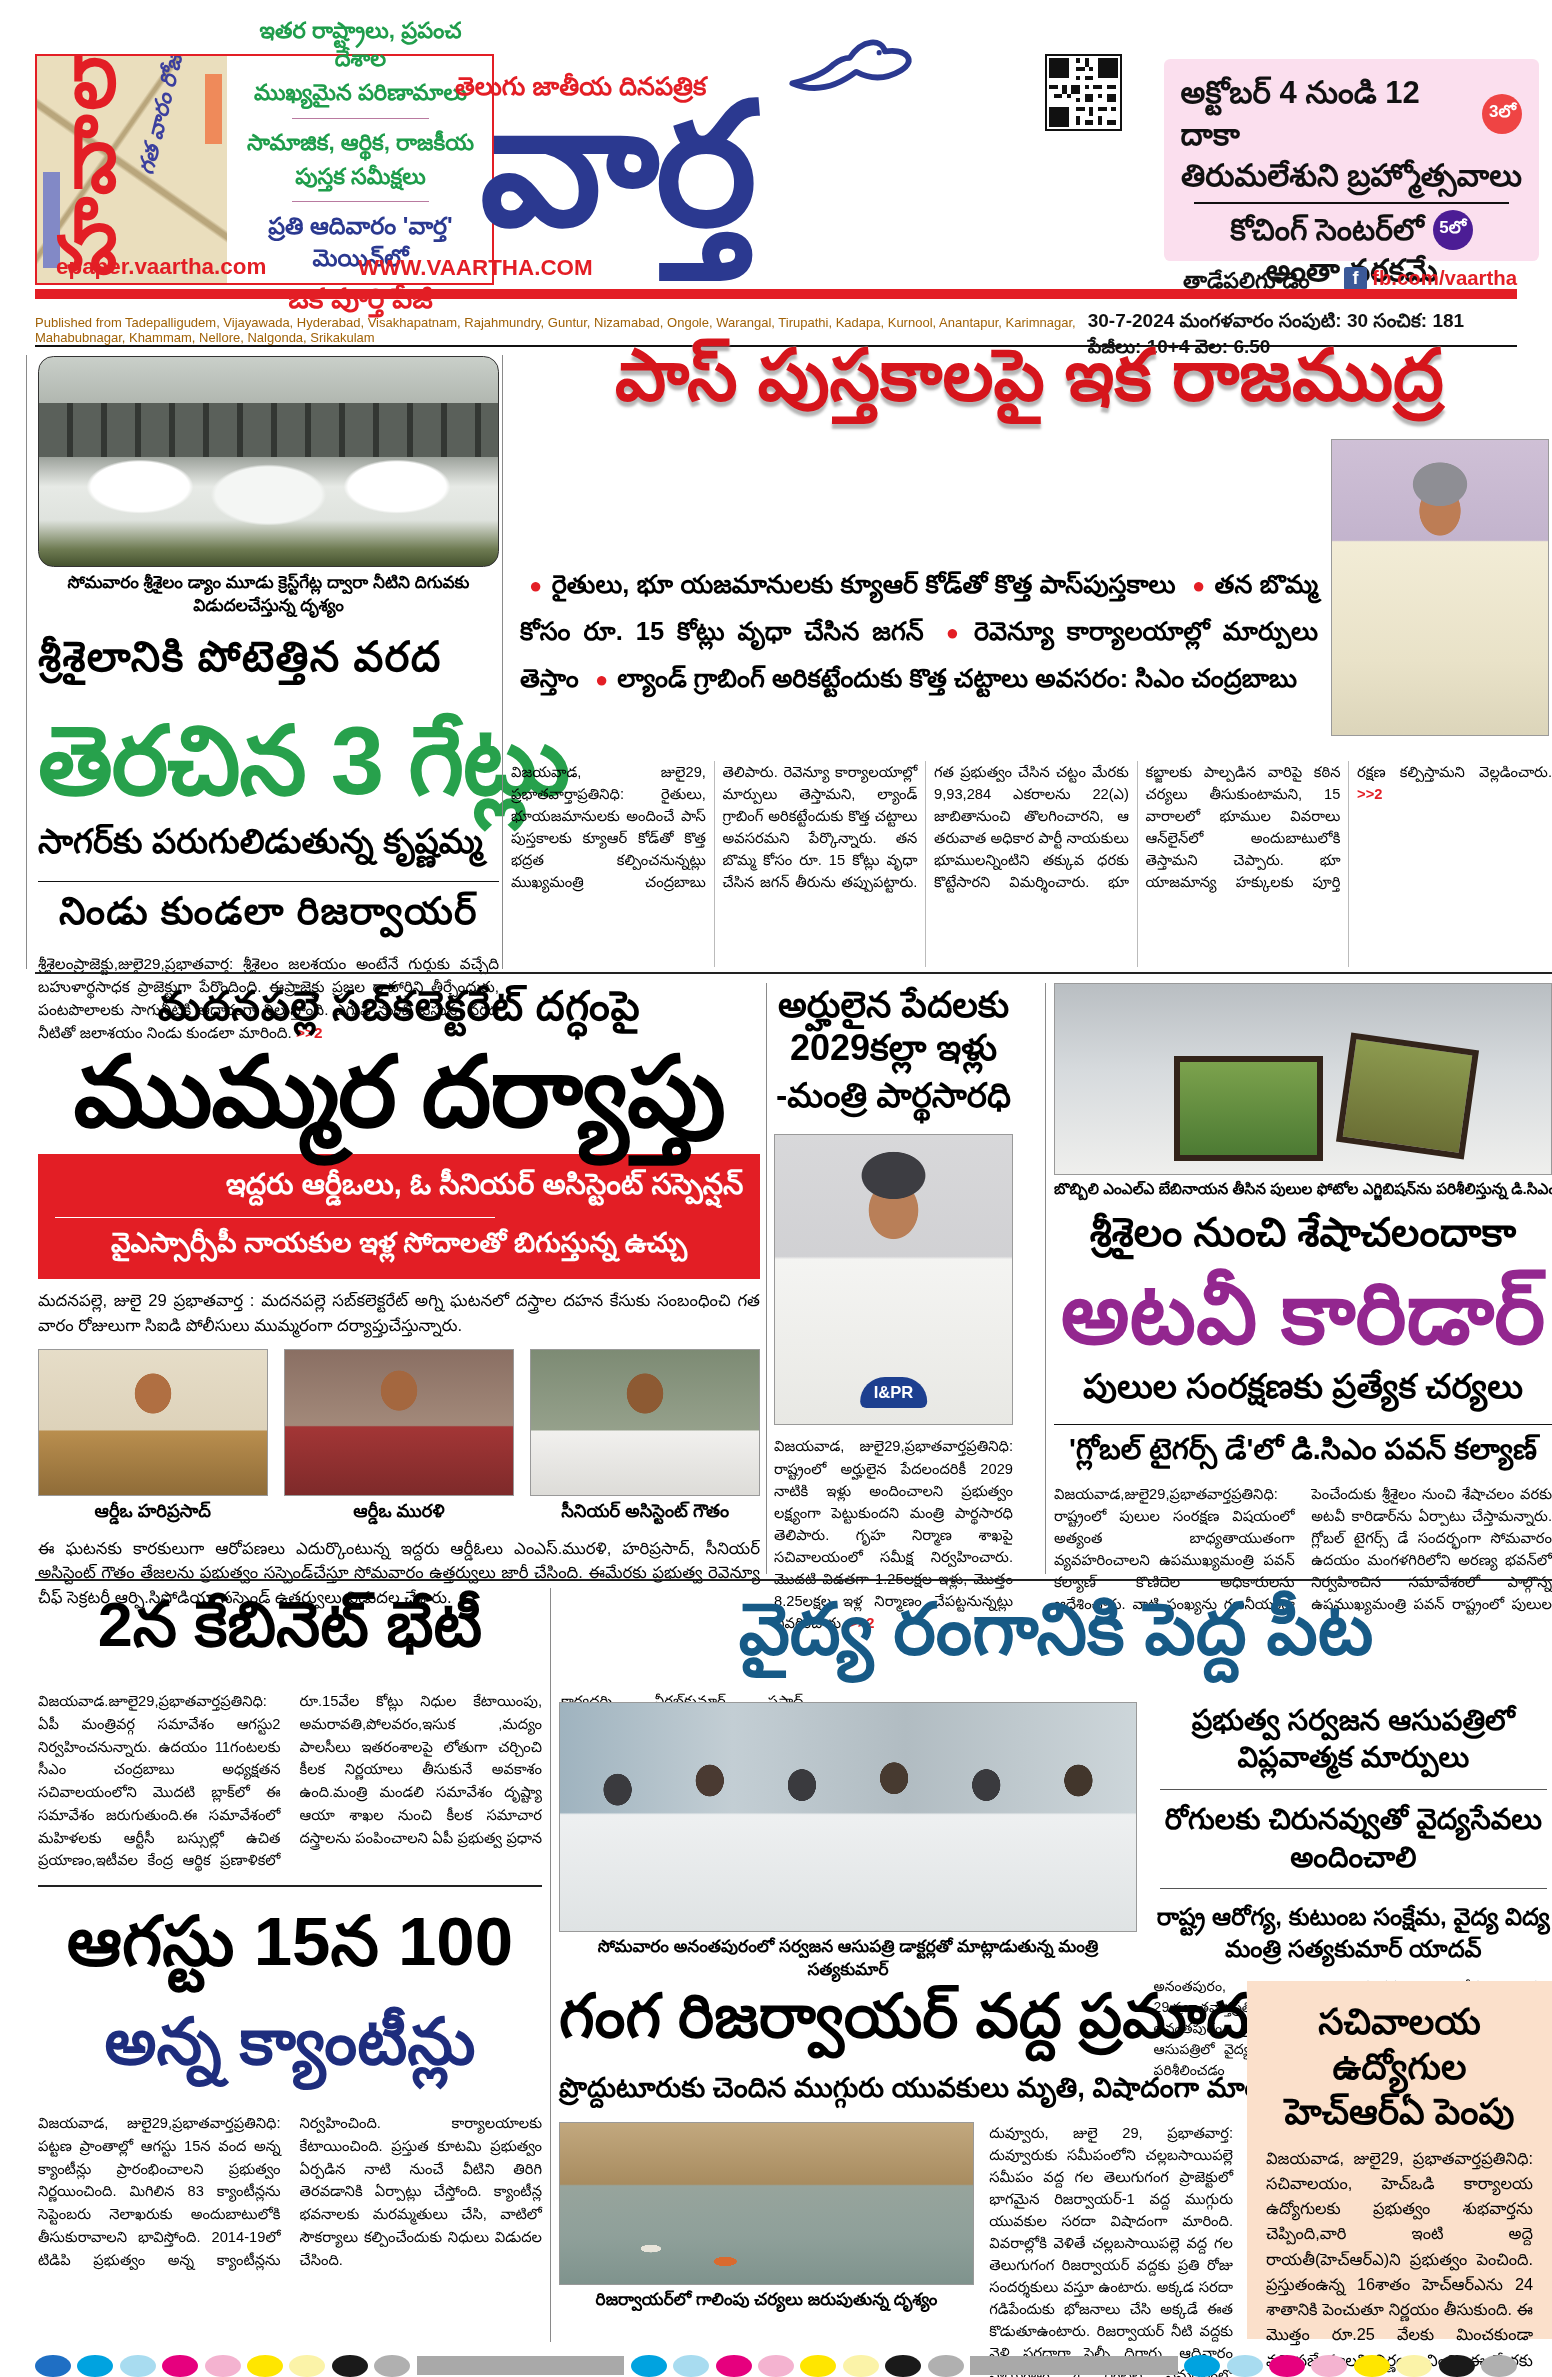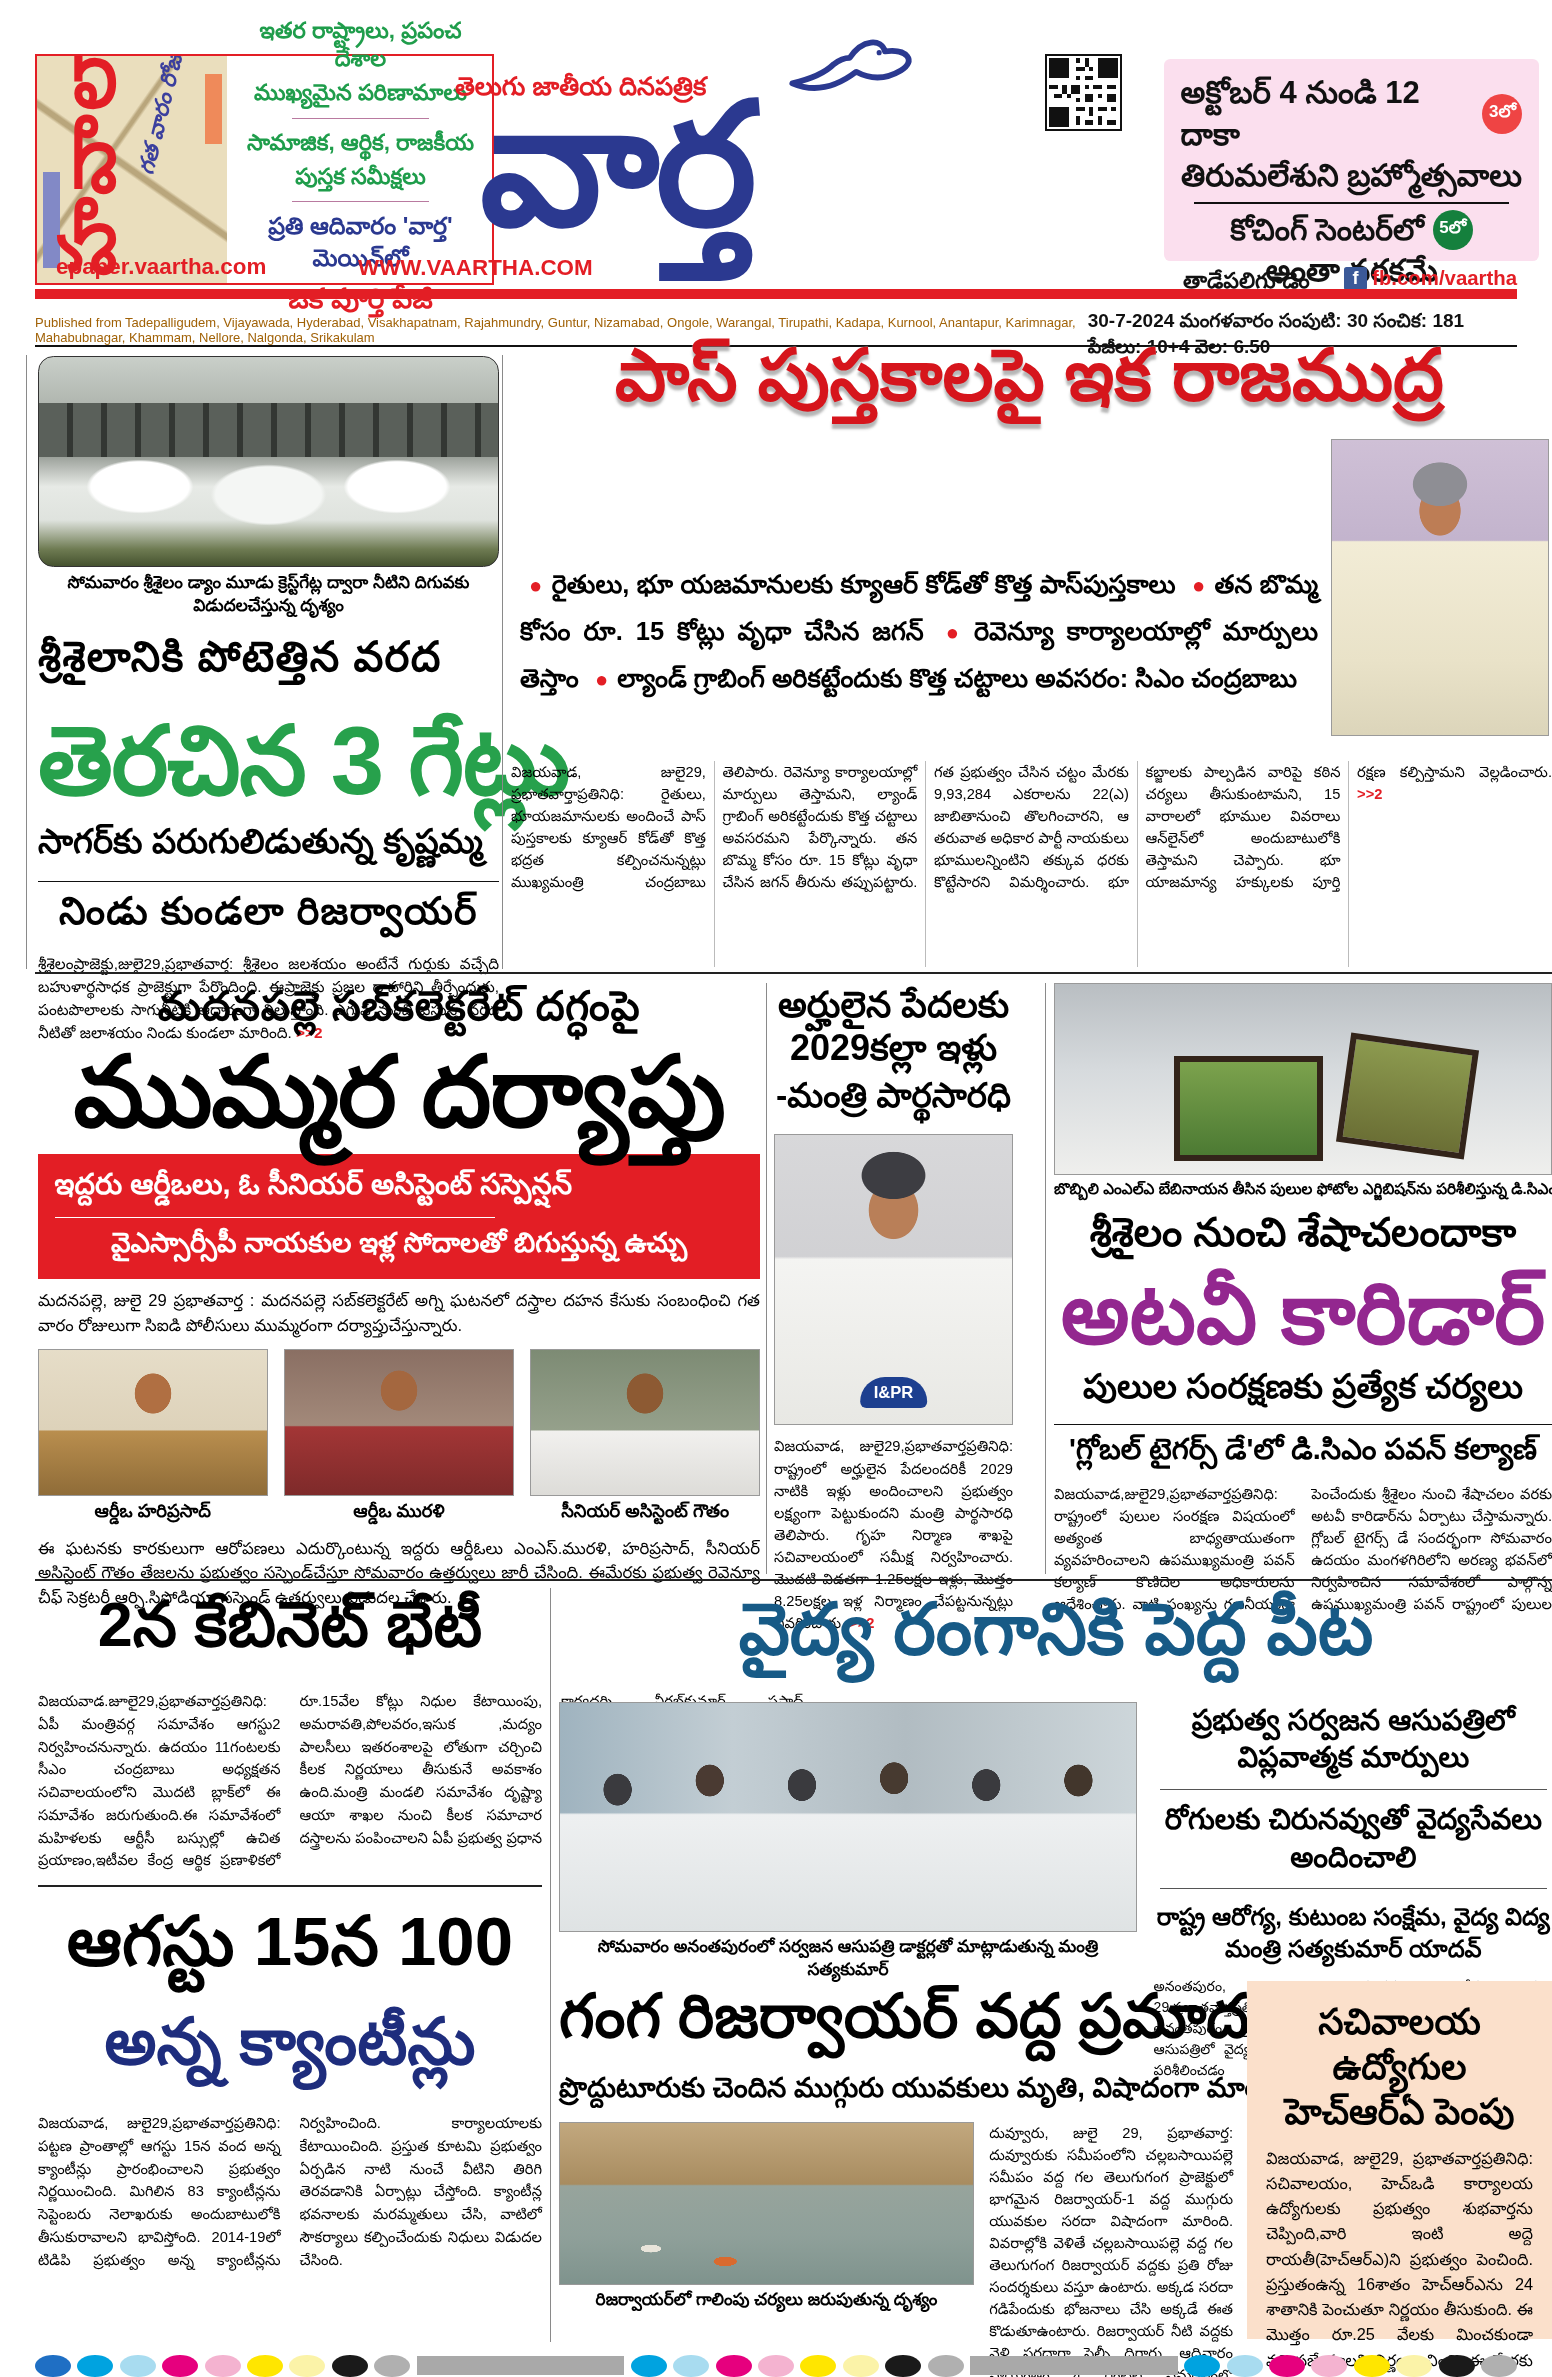--- a/index.html
+++ b/index.html
@@ -36,21 +36,21 @@
   .masthead-logo { left:480px; top:75px; width:562px; color:#2b3990; font-weight:900; font-size:171px; line-height:1.05; letter-spacing:-3.8px; }
   .dove { left:754px; top:32px; }
   .qr { left:1045px; top:54px; width:77px; height:77px; border:2.6px solid #111; background:#fff; }
   .ad-box { left:1164px; top:59px; width:375px; height:202px; background:#fbdfee; border-radius:6.4px; padding:12.8px 16.6px; }
   .ad-row { display:flex; align-items:center; justify-content:center; gap:9px; }
   .ad-line { font-weight:900; font-size:31px; color:#111; line-height:1.35; }
   .ad-line2 { font-weight:900; font-size:30px; color:#111; line-height:1.3; }
   .badge { display:inline-flex; align-items:center; justify-content:center; min-width:40px; height:40px; border-radius:50%;
      color:#fff; font-weight:900; font-size:17px; }
   .badge-pink { background:#ef4444; }
-  .badge-red { background:#15803d; }
+  .badge-red { background:#4c1d95; }
   .ad-div { border-top:2.6px solid #111; margin:5.1px auto; width:92%; }
   .edition { left:1183px; top:268px; font-weight:900; font-size:22px; color:#111; }
   .fb-row { left:1344px; top:267px; display:flex; align-items:center; gap:5.1px; }
   .fb-icon { width:23px; height:23px; background:#3b5998; color:#fff; font-weight:900; font-size:18px;
      display:flex; align-items:center; justify-content:center; border-radius:2.6px; }
   .fb-label { color:#e31e25; font-weight:900; font-size:20.4px; }
   .red-band { left:35px; top:289px; width:1482px; height:10.2px; background:#e31e25; }
   .dateline-row { left:35px; top:310px; width:1482px; display:flex; justify-content:space-between; align-items:baseline; }
   .published { font-size:13px; color:#a16207; }
   .issue-info { font-size:19px; font-weight:900; color:#111; }
@@ -94,21 +94,21 @@
        linear-gradient(180deg, #cfc0d6 0%, #bdaec9 50%, #d8cfdf 100%);
   }
   .pass-body { left:511px; top:761px; width:1041px; height:206px; column-count:5; column-gap:16.6px;
      column-rule:0.6px solid #bbb; font-size:14.7px; line-height:1.5; }
 
   
   .story-mp { left:38px; top:983px; width:722px; }
   .mp-kicker { font-size:41px; font-weight:900; text-align:center; letter-spacing:0.6px; white-space:nowrap; }
   .mp-headline { font-size:99px; font-weight:900; text-align:center; line-height:1.05; letter-spacing:-1.3px; }
   .mp-redbox { margin-top:10.2px; background:#e31e25; color:#fff; padding:14px 16.6px; }
-  .mp-box1 { font-size:29px; font-weight:bold; text-align:left; }
+  .mp-box1 { font-size:29px; font-weight:bold; text-align:right; }
   .mp-box-div { border-top:1.3px solid #fff; width:64%; margin:9px 0 9px; }
   .mp-box2 { font-size:27.5px; font-weight:bold; text-align:center; }
   .mp-body { margin-top:10.2px; font-size:16.6px; line-height:1.5; }
   .mp-photos { display:flex; gap:16.6px; margin-top:10.2px; }
   .mp-photos figure { flex:1; }
   .mp-photo { height:147px; border:0.6px solid #999; }
   .mp-photo-1 { background:
       radial-gradient(31px 34px at 50% 28%, #a4673f 0 58%, rgba(0,0,0,0) 60%),
       linear-gradient(180deg, rgba(0,0,0,0) 52%, #a33636 53%, #7e2a2a 100%),
       linear-gradient(180deg,#8a6f63 0,#b9a18f 100%); }

